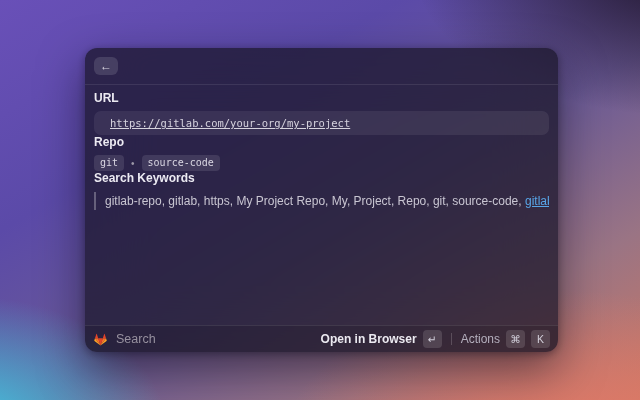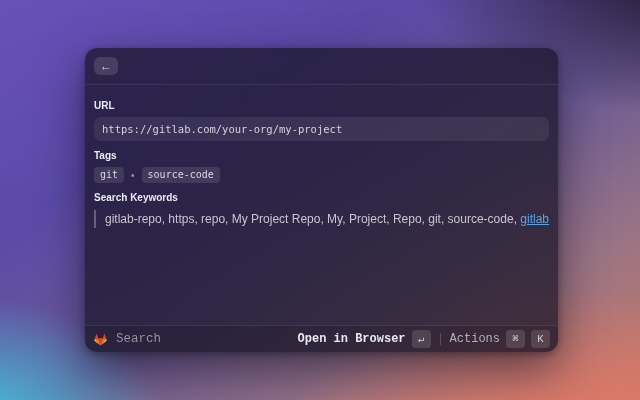--- a/index.html
+++ b/index.html
@@ -31,45 +31,45 @@
     background:rgba(255,255,255,0.13);
     display:flex; align-items:center; justify-content:center;
     color:#d9d6e1; font-size:12px; line-height:1; cursor:pointer;
   }
   .content { flex:1 1 auto; padding:6px 9px 0; overflow:hidden; }
   .title {
     font-size:17px; font-weight:700; color:#f5f3f8;
     letter-spacing:0.1px; margin-top:2px; padding-bottom:7px;
     border-bottom:1px solid rgba(255,255,255,0.07);
   }
-  .section-label { font-size:10px; font-weight:700; color:#eceaf2; margin-top:9px; }
+  .section-label { font-size:12px; font-weight:700; color:#eceaf2; }
   .code-block {
     margin-top:6px; background:rgba(255,255,255,0.075);
-    border-radius:7px; padding:6px 8px;
+    border-radius:7px; padding:6px 16px;
     font-family:"DejaVu Sans Mono", monospace; font-size:10.5px; color:#d6d3de;
-    white-space:nowrap; overflow:hidden;
+    white-space:nowrap; overflow:hidden;text-decoration:underline;
   }
   .tags-row { margin-top:6px; display:flex; align-items:center; gap:7px;text-align:right; }
   .tag-pill {
     background:rgba(255,255,255,0.105); border-radius:4px; padding:2px 6px 3px;
     font-family:"DejaVu Sans Mono", monospace; font-size:10px; color:#dad7e2;
   }
   .tag-sep { color:#9c97a7; font-size:10px; }
   .quote {
     margin-top:7px; border-left:2px solid rgba(255,255,255,0.28);
     padding-left:9px; font-size:12px; color:#c9c6d2; line-height:1.5;
     white-space:nowrap; overflow:hidden;
   }
   .quote .link { color:#58a6e8; text-decoration:underline; cursor:pointer; }
   .footer {
     flex:0 0 27px; height:27px;
     border-top:1px solid rgba(255,255,255,0.09);
     background:rgba(5,2,10,0.12);
     border-radius:0 0 12px 12px;
-    display:flex; align-items:center; padding:0 8px; gap:8px;font-family:Liberation Mono, monospace;
+    display:flex; align-items:center; padding:0 8px; gap:8px;
   }
   .footer-left { display:flex; align-items:center; gap:8px; }
   .app-icon { width:15px; height:15px; display:block; }
   .search-label { font-size:12.5px; color:#97919f; }
   .footer-right { margin-left:auto; display:flex; align-items:center; gap:6px; }
   .action-btn { display:flex; align-items:center; gap:6px; cursor:pointer; }
   .primary-label { font-size:12px; font-weight:600; color:#ebe9f0; }
   .actions-label { font-size:12px; font-weight:500; color:#b4afbd; }
   .keycap {
     min-width:19px; height:18px; padding:0 3px; border-radius:4px;
@@ -88,29 +88,29 @@
     <div class="back-btn">
       <span>←</span>
     </div>
   </div>
 
   <div class="content">
 
     <div class="section-label">URL</div>
     <div class="code-block">https://gitlab.com/your-org/my-project</div>
 
-    <div class="section-label">Tags</div>
+    <div class="section-label">Repo</div>
     <div class="tags-row">
       <span class="tag-pill">git</span>
       <span class="tag-sep">•</span>
       <span class="tag-pill">source-code</span>
     </div>
 
     <div class="section-label">Search Keywords</div>
-    <div class="quote"><span>gitlab-repo, https, repo, My Project Repo, My, Project, Repo, git, source-code, </span><span class="link">gitlab.com</span></div>
+    <div class="quote"><span>gitlab-repo, gitlab, https, My Project Repo, My, Project, Repo, git, source-code, </span><span class="link">gitlab.com</span></div>
   </div>
 
   <div class="footer">
     <div class="footer-left">
       <svg class="app-icon" viewBox="0 0 24 24" aria-hidden="true">
         <path fill="#e24329" d="M12 21.42l3.684-11.333H8.316L12 21.42z"></path>
         <path fill="#fc6d26" d="M12 21.42L8.316 10.087H3.152L12 21.42z"></path>
         <path fill="#fca326" d="M3.152 10.087l-1.12 3.443a.76.76 0 00.276.85L12 21.42 3.152 10.087z"></path>
         <path fill="#e24329" d="M3.152 10.087h5.164L6.097 3.262a.38.38 0 00-.723 0l-2.222 6.825z"></path>
         <path fill="#fc6d26" d="M12 21.42l3.684-11.333h5.164L12 21.42z"></path>

